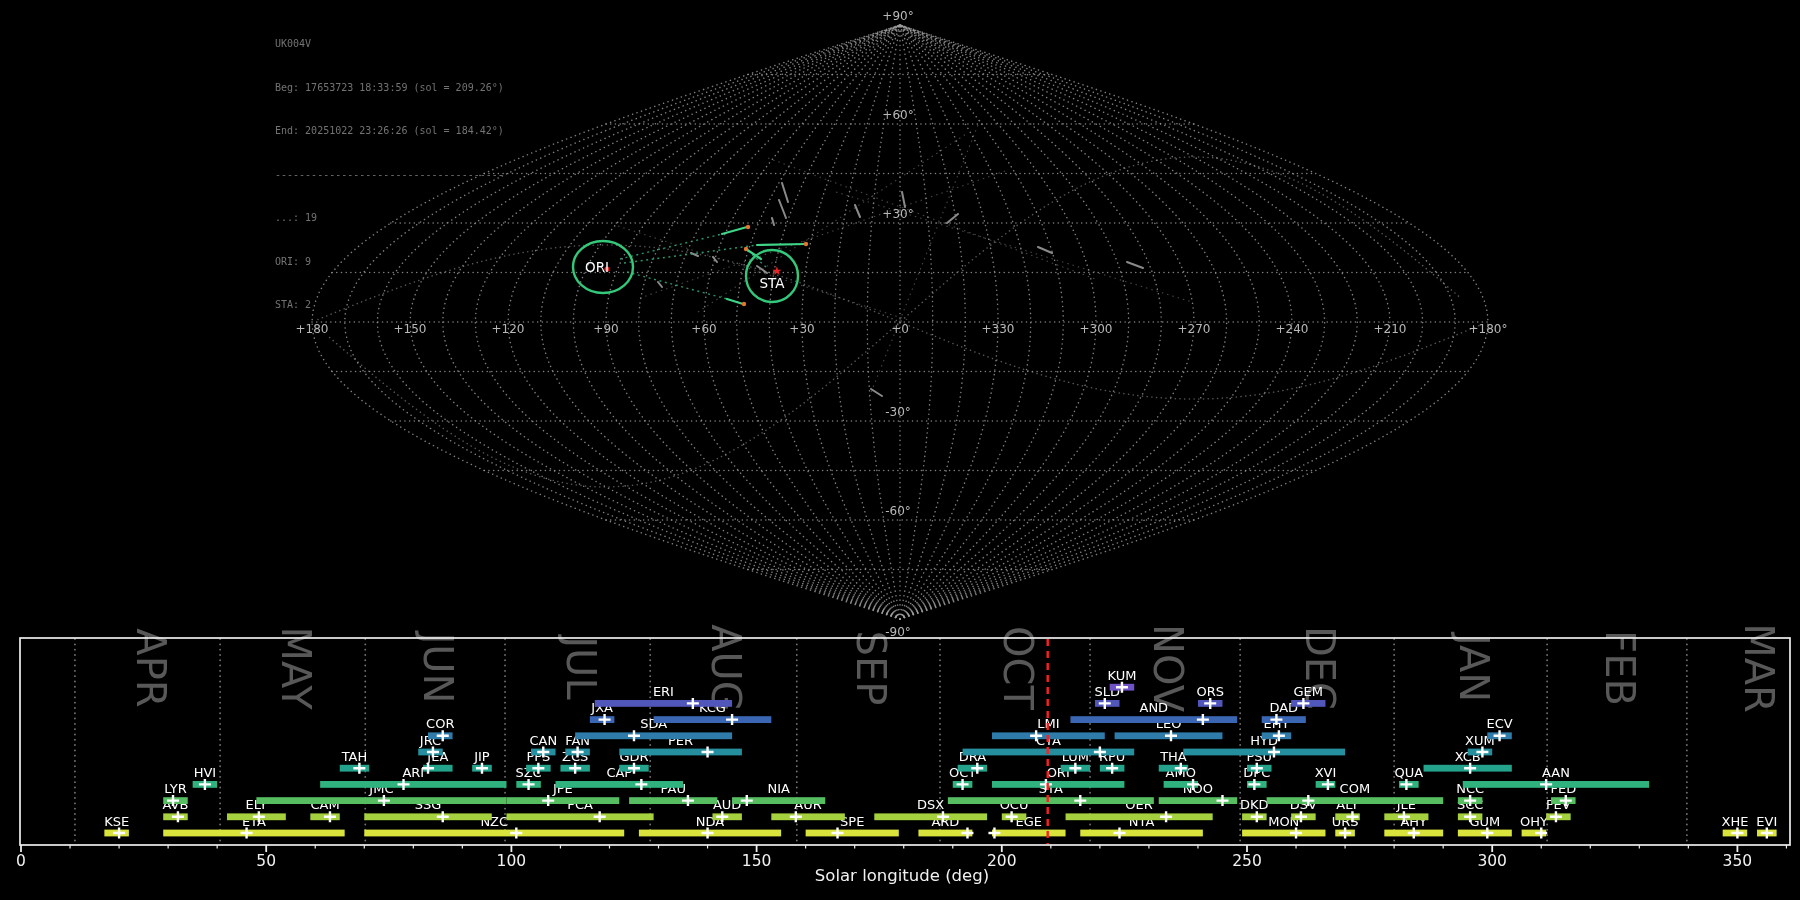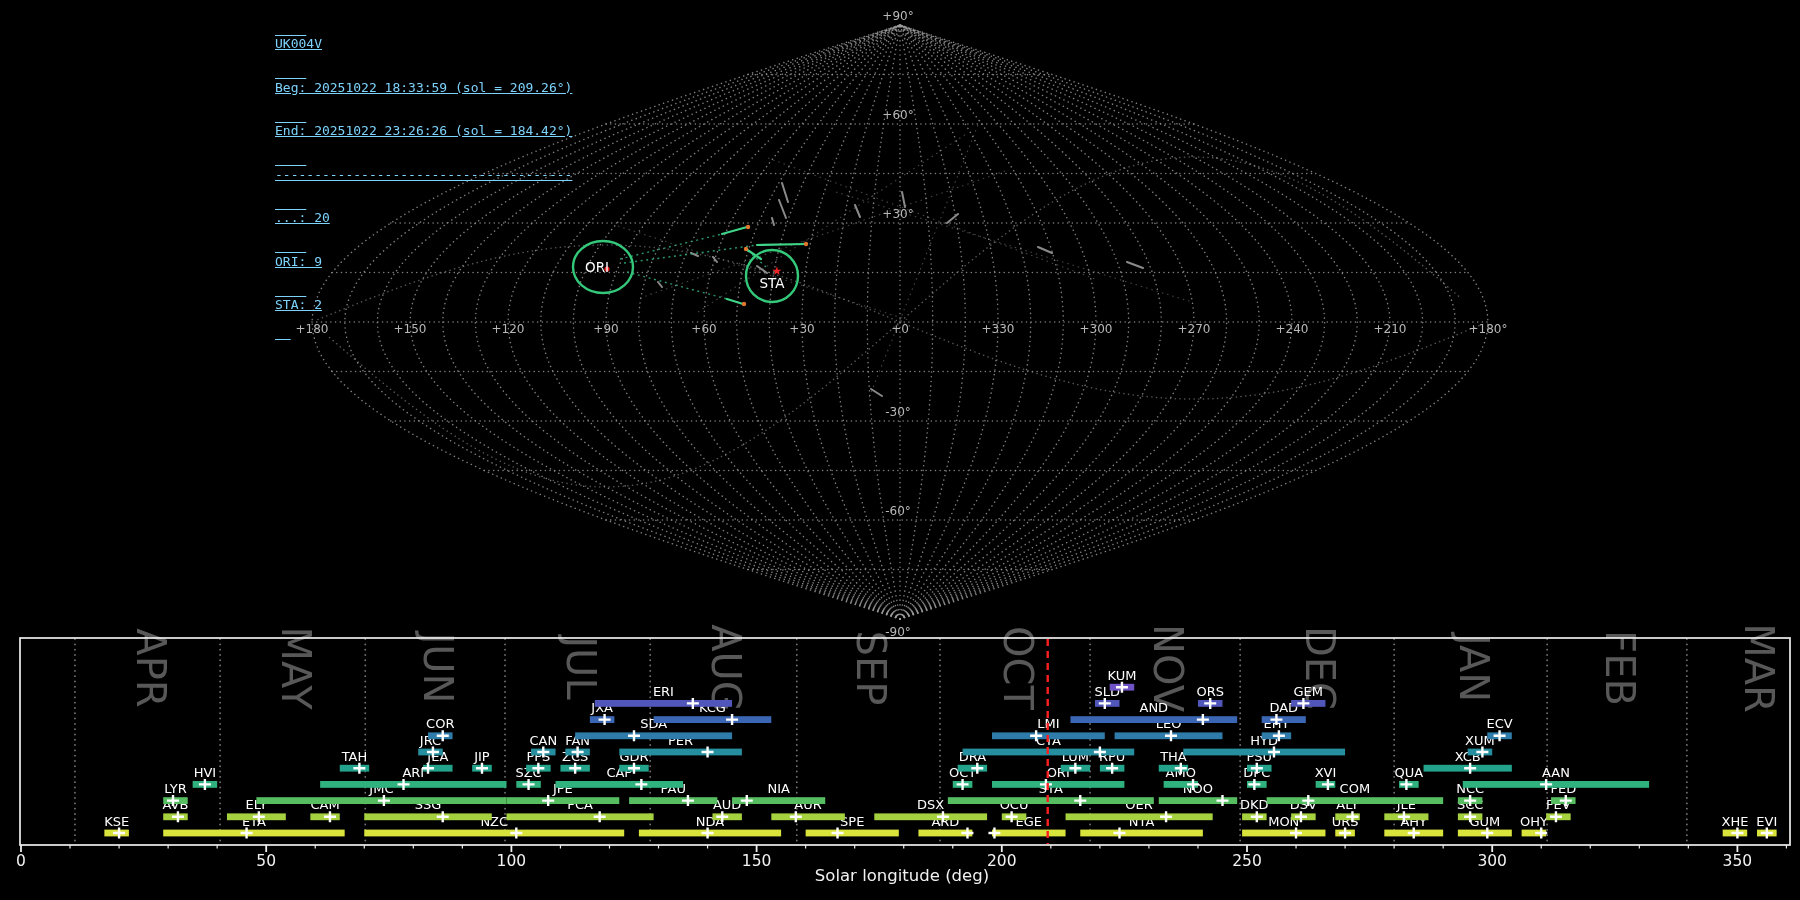--- a/index.html
+++ b/index.html
@@ -1,21 +1,21 @@
 <!DOCTYPE html>
 <html><head>
 <meta charset="utf-8">
 <style>
   html,body{margin:0;padding:0;background:#000;}
   .stage{position:relative;width:1800px;height:900px;background:#000;overflow:hidden;
          font-family:"DejaVu Sans",sans-serif;}
   .stage svg{position:absolute;left:0;top:0;}
-  .hdr{position:absolute;left:275px;top:8px;color:#7dd3fc;
-       font-family:"DejaVu Sans Mono",monospace;font-size:13px;line-height:14.5px;
-       white-space:pre;text-decoration:underline;}
+  .hdr{position:absolute;left:275px;top:8px;color:#737373;
+       font-family:"DejaVu Sans Mono",monospace;font-size:10px;line-height:14.5px;
+       white-space:pre;}
 </style>
 </head>
 <body>
 
 <div class="stage">
   <svg id="sky" width="1800" height="900" viewBox="0 0 1800 900">
       <line x1="747.8144014797178" y1="569.5" x2="1052.1855985202822" y2="569.5" stroke="#9e9e9e" stroke-width="1.5" fill="none" stroke-dasharray="0.1 4.6" stroke-linecap="round" opacity="0.8"></line>
       <line x1="606" y1="520" x2="1194" y2="520" stroke="#9e9e9e" stroke-width="1.5" fill="none" stroke-dasharray="0.1 4.6" stroke-linecap="round" opacity="0.8"></line>
       <line x1="484.22121266231005" y1="470.5" x2="1315.77878733769" y2="470.5" stroke="#9e9e9e" stroke-width="1.5" fill="none" stroke-dasharray="0.1 4.6" stroke-linecap="round" opacity="0.8"></line>
       <line x1="390.77706257475006" y1="421" x2="1409.22293742525" y2="421" stroke="#9e9e9e" stroke-width="1.5" fill="none" stroke-dasharray="0.1 4.6" stroke-linecap="round" opacity="0.8"></line>
@@ -448,20 +448,20 @@
       <text x="756.6" y="866" fill="#f2f2f2" font-size="15.5" text-anchor="middle" font-family="&quot;DejaVu Sans&quot;, sans-serif">150</text>
       <text x="1001.8" y="866" fill="#f2f2f2" font-size="15.5" text-anchor="middle" font-family="&quot;DejaVu Sans&quot;, sans-serif">200</text>
       <text x="1247" y="866" fill="#f2f2f2" font-size="15.5" text-anchor="middle" font-family="&quot;DejaVu Sans&quot;, sans-serif">250</text>
       <text x="1492.2" y="866" fill="#f2f2f2" font-size="15.5" text-anchor="middle" font-family="&quot;DejaVu Sans&quot;, sans-serif">300</text>
       <text x="1737.3999999999999" y="866" fill="#f2f2f2" font-size="15.5" text-anchor="middle" font-family="&quot;DejaVu Sans&quot;, sans-serif">350</text>
       <text x="902" y="881" fill="#f2f2f2" font-size="16.5" text-anchor="middle" font-family="&quot;DejaVu Sans&quot;, sans-serif">Solar longitude (deg)</text>
     </svg>
 
   <div class="hdr">
     <div>UK004V</div>
-    <div>Beg: 20251022 18:33:59 (sol = 209.26°)</div>
+    <div>Beg: 17653723 18:33:59 (sol = 209.26°)</div>
     <div>End: 20251022 23:26:26 (sol = 184.42°)</div>
     <div>--------------------------------------</div>
-    <div>...: 20</div>
+    <div>...: 19</div>
     <div>ORI: 9</div>
     <div>STA: 2</div>
   </div>
 </div>
 
 </body></html>

